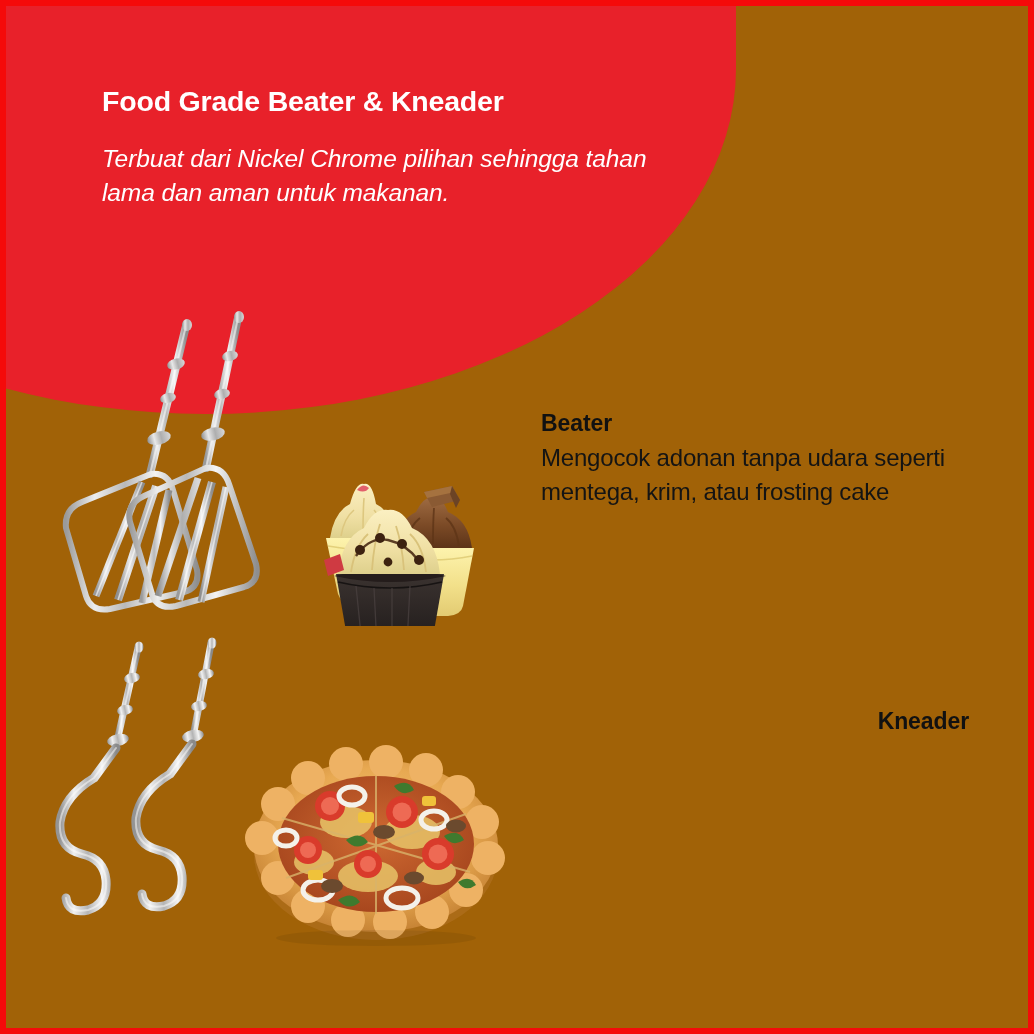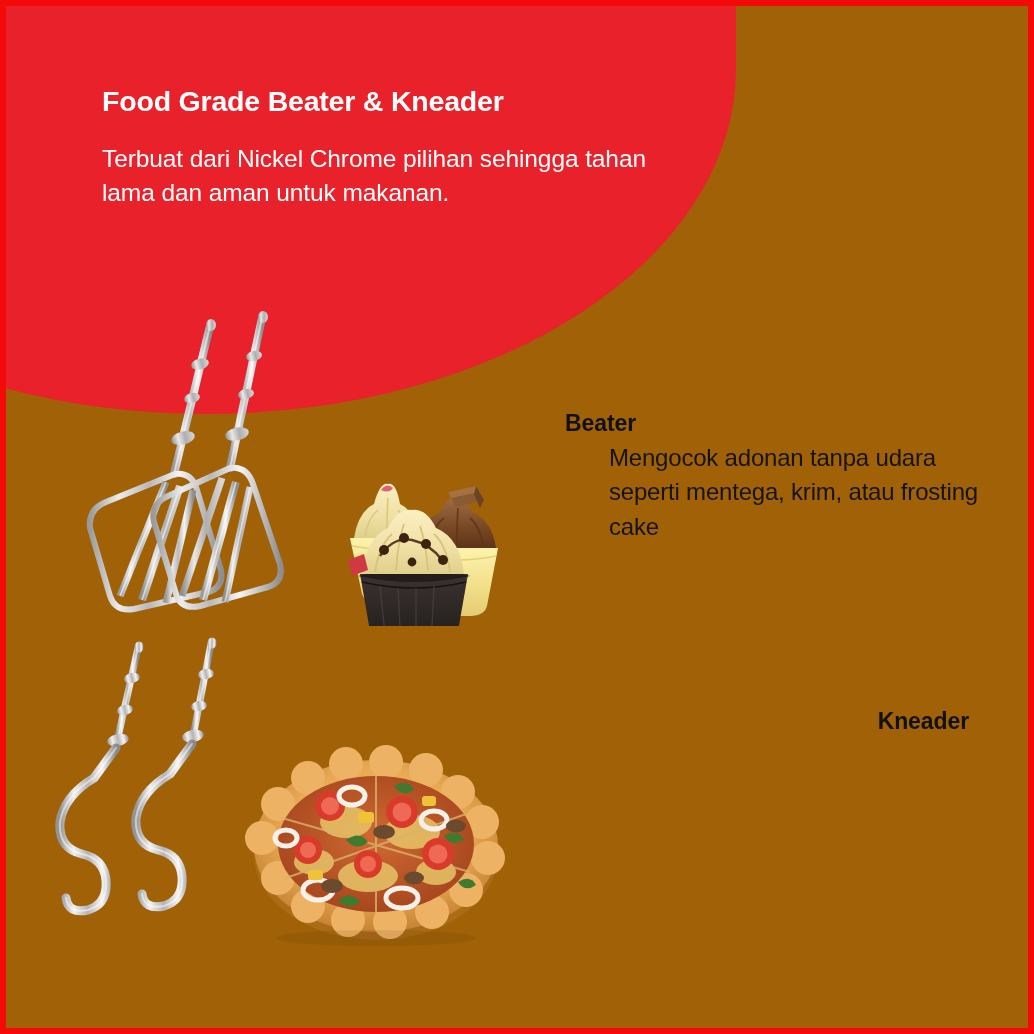--- a/index.html
+++ b/index.html
@@ -43,44 +43,44 @@
     letter-spacing:-0.2px;
     line-height:1.25;
     margin-bottom:22px;
   }
   .hero-sub {
     color:#ffffff;
     font-size:24.5px;
     font-weight:400;
     line-height:1.42;
     letter-spacing:-0.1px;
+    font-style:italic;
   }
 
   
   .row { position:absolute; z-index:5; }
-  .row-beater  { left:56px; top:300px; width:950px; height:320px; }
+  .row-beater  { left:32px; top:300px; width:950px; height:320px; }
   .row-kneader { left:40px; top:620px; width:950px; height:320px;text-align:right; }
 
   .desc { position:absolute; left:503px; top:0; width:420px; }
   .desc-beater  { top:104px; }
   .desc-kneader { top:82px; }
   .desc-title {
     color:#111111;
     font-size:23px;
     font-weight:bold;
     letter-spacing:-0.1px;
     margin-bottom:4px;
   }
   .desc-body {
     color:#141414;
     font-size:24px;
     font-weight:400;
     line-height:1.43;
     letter-spacing:-0.2px;
-    margin-left:44px;
   }
 
   .art { position:absolute; left:0; top:0; width:490px; height:320px; }
 
   
   .art svg { display:block; }
 </style>
 </head>
 <body>
 

